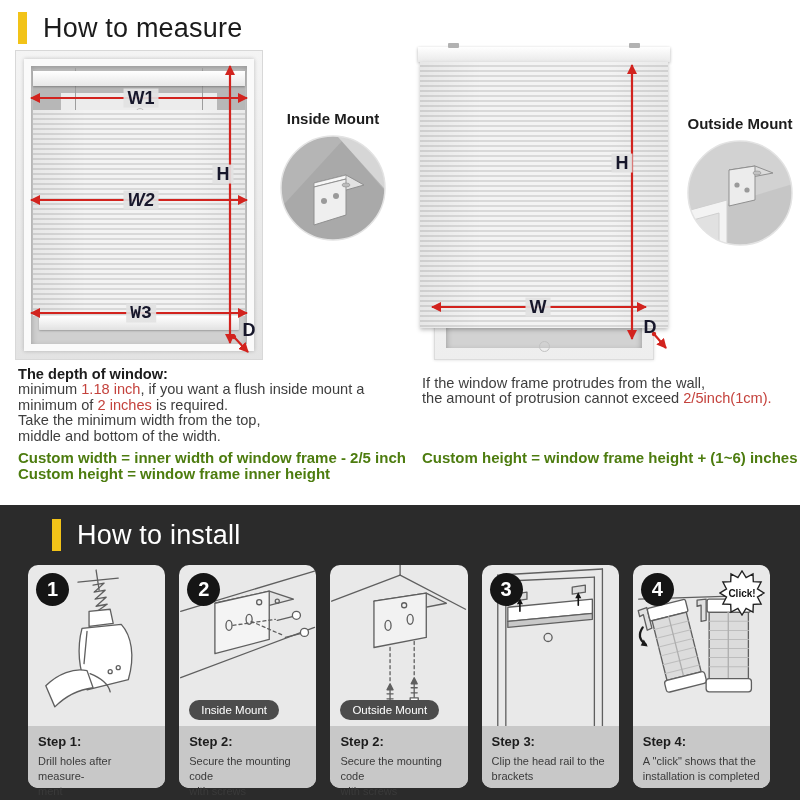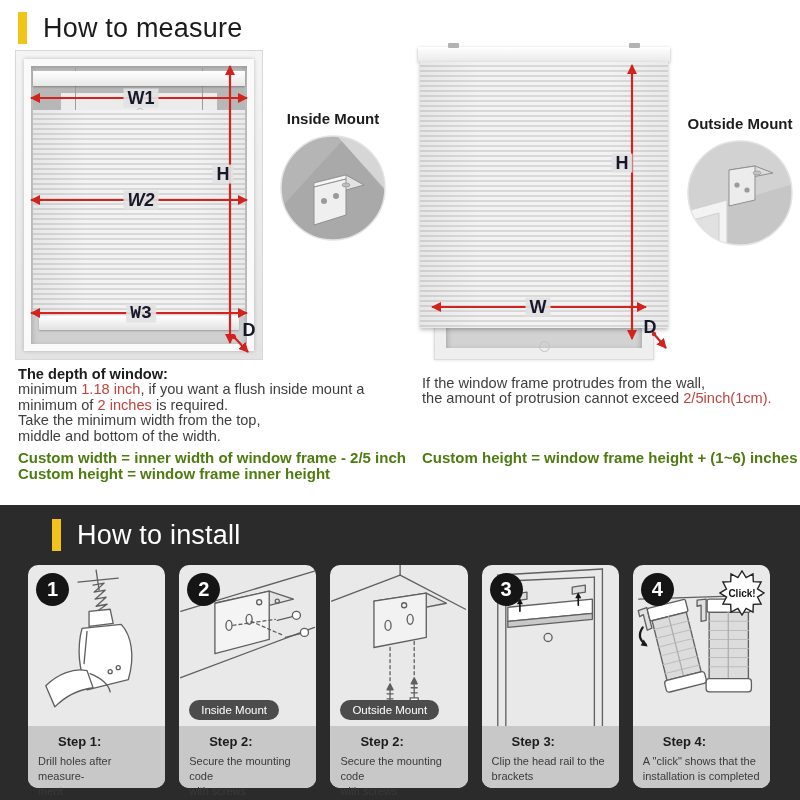--- a/index.html
+++ b/index.html
@@ -76,21 +76,21 @@
   .panel  { position:relative; flex:1; background:#e9e9e9; border-radius:10px; }
   .step-num { position:absolute; left:8px; top:8px; width:33px; height:33px; border-radius:50%;
               background:#151515; color:#fff; font-size:20px; font-weight:bold;
               display:flex; align-items:center; justify-content:center; z-index:3; }
   .illus { position:absolute; left:0; right:0; top:0; bottom:62px; z-index:1; }
   .illus svg { width:100%; height:100%; }
   .mount-badge { position:absolute; left:10px; bottom:68px; background:#4c4c4c; color:#fff;
                  font-size:11.5px; padding:4px 12px; border-radius:13px; z-index:3; white-space:nowrap; }
   .caption { position:absolute; left:0; right:0; bottom:0; height:62px; background:#c8c8c8;
              border-radius:0 0 10px 10px; padding:8px 10px 0 10px; box-sizing:border-box; z-index:2; }
-  .step-title { font-size:13px; font-weight:bold; color:#1c1c1c;margin-left:20px; }
+  .step-title { font-size:13px; font-weight:bold; color:#1c1c1c; }
   .step-desc  { font-size:11px; color:#3a3a3a; margin-top:5px; line-height:1.35; white-space:pre-line; }
   .starburst { position:absolute; right:5px; top:5px; z-index:3; }
   .sketch { stroke:#5f5f5f; stroke-width:1.3; fill:none; stroke-linejoin:round; stroke-linecap:round; }
 </style>
 </head>
 <body>
 
 <div class="page">
 
   <div>

